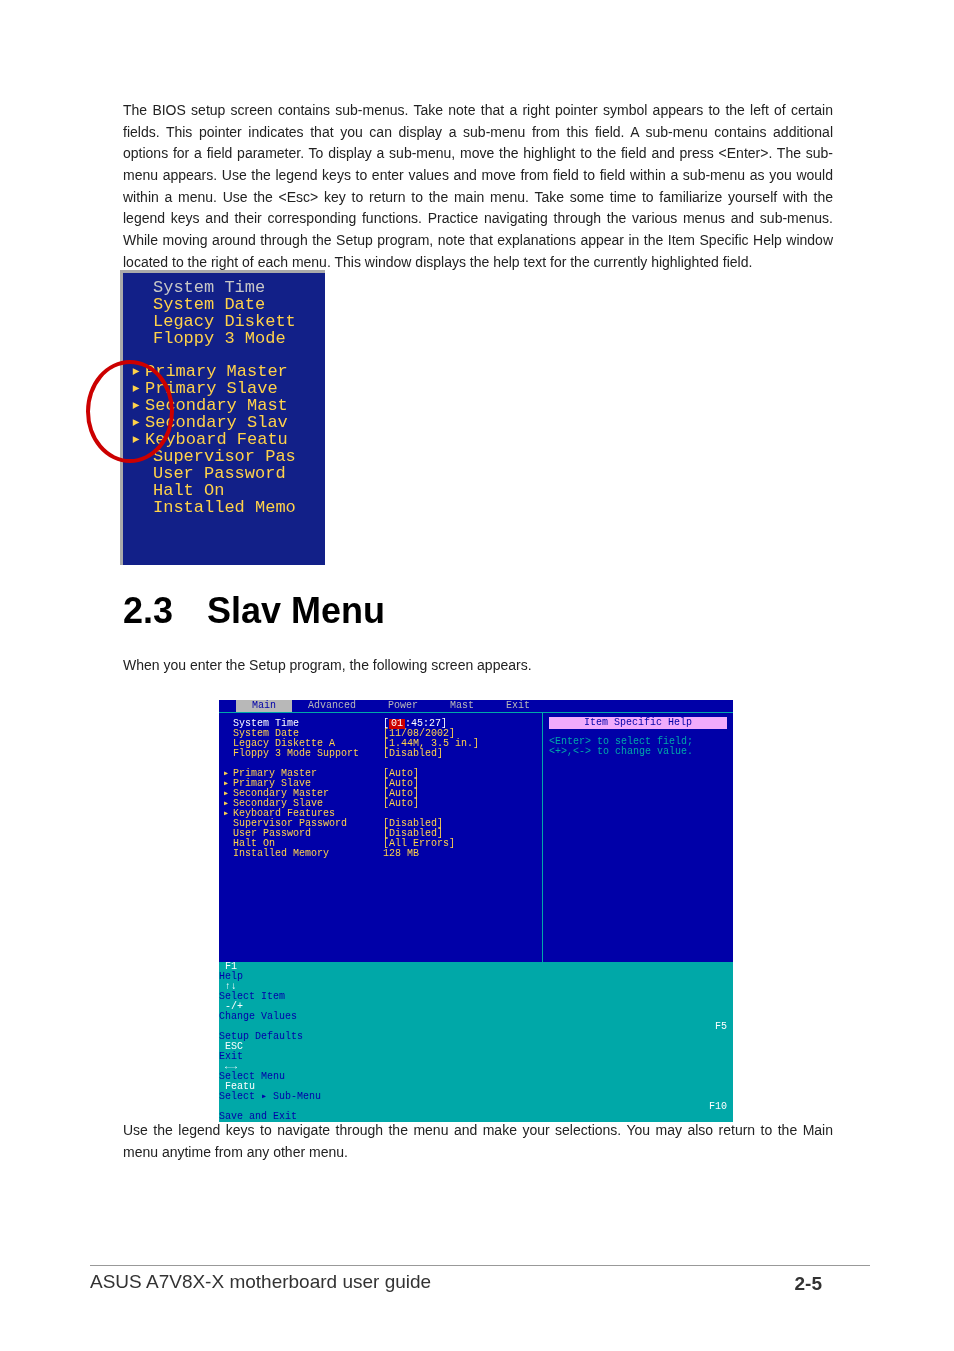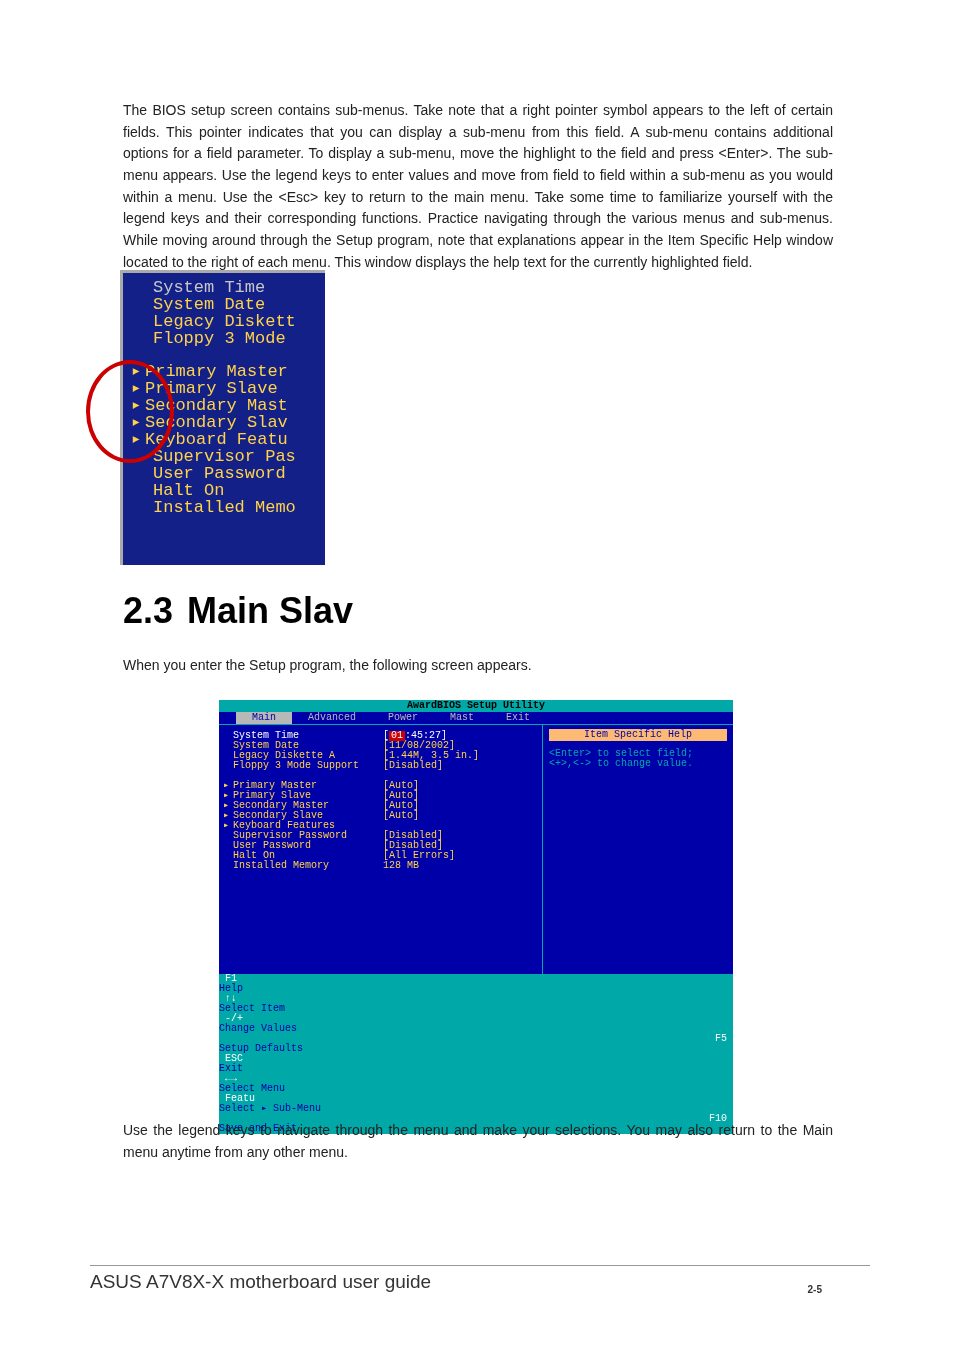--- a/index.html
+++ b/index.html
@@ -71,21 +71,21 @@
   .heading {
     position: absolute;
     top: 590px;
     left: 123px;
     font-family: "Arial Black", Arial, sans-serif;
     font-weight: 900;
     font-size: 36px;
     font-stretch: condensed;
     color: #000;
   }
-  .heading .num { margin-right: 14px; }
+  .heading .num { margin-right: 34px; }
   .paragraph2 {
     position: absolute;
     top: 655px;
     left: 123px;
     width: 710px;
     font-size: 14px;
     line-height: 1.55;
     color: #222;
     text-align: justify;
   }
@@ -135,21 +135,21 @@
     position: relative;
   }
   .bios-help {
     width: 178px;
     background: #0000a8;
     border-top: 1px solid #00a8a8;
     padding: 4px 6px;
   }
   .bios-help-title {
     color: #0000a8;
-    background: #fdba74;
+    background: #f0abfc;
     padding: 1px 0;
     text-align: center;
     margin-bottom: 8px;
   }
   .bios-help-text { color: #00a8a8; white-space: pre; }
   .bios-row { display: flex; color: #ffd24a; white-space: pre; padding-left: 10px; }
   .bios-row.white { color: #fff; }
   .bios-row .label { width: 150px; }
   .bios-row .val { color: #ffd24a; }
   .sel-val { background: #c00; color: #fff; padding: 0 2px; }
@@ -186,21 +186,21 @@
     position: absolute;
     bottom: 58px;
     left: 90px;
     font-size: 19px;
     color: #333;
   }
   .footer-right {
     position: absolute;
     bottom: 56px;
     right: 90px;
-    font-size: 10px;
+    font-size: 19px;
     font-weight: bold;
     color: #333;
   }
 </style>
 </head>
 <body>
 
 <div class="page">
 
   <div class="paragraph1">The BIOS setup screen contains sub-menus. Take note that a right pointer symbol appears to the left of certain fields. This pointer indicates that you can display a sub-menu from this field. A sub-menu contains additional options for a field parameter. To display a sub-menu, move the highlight to the field and press &lt;Enter&gt;. The sub-menu appears. Use the legend keys to enter values and move from field to field within a sub-menu as you would within a menu. Use the &lt;Esc&gt; key to return to the main menu. Take some time to familiarize yourself with the legend keys and their corresponding functions. Practice navigating through the various menus and sub-menus. While moving around through the Setup program, note that explanations appear in the Item Specific Help window located to the right of each menu. This window displays the help text for the currently highlighted field.</div>
@@ -220,27 +220,26 @@
       <div class="cropped-line">Supervisor Pas</div>
       <div class="cropped-line">User Password</div>
       <div class="cropped-line">Halt On</div>
       <div class="cropped-line">Installed Memo</div>
     </div>
   </div>
 
   <div class="red-circle"></div>
 
   <div class="heading">
-    <span class="num">2.3</span><span>Main Slav</span>
+    <span class="num">2.3</span><span>Slav Menu</span>
   </div>
 
   <div class="paragraph2">When you enter the Setup program, the following screen appears.</div>
 
   <div class="bios">
-    <div class="bios-title">AwardBIOS Setup Utility</div>
     <div class="bios-tabs">
       <div class="bios-tab active">Main</div>
       <div class="bios-tab">Advanced</div>
       <div class="bios-tab">Power</div>
       <div class="bios-tab">Mast</div>
       <div class="bios-tab">Exit</div>
     </div>
     <div class="bios-body">
       <div class="bios-main">
         <div class="bios-row white">

